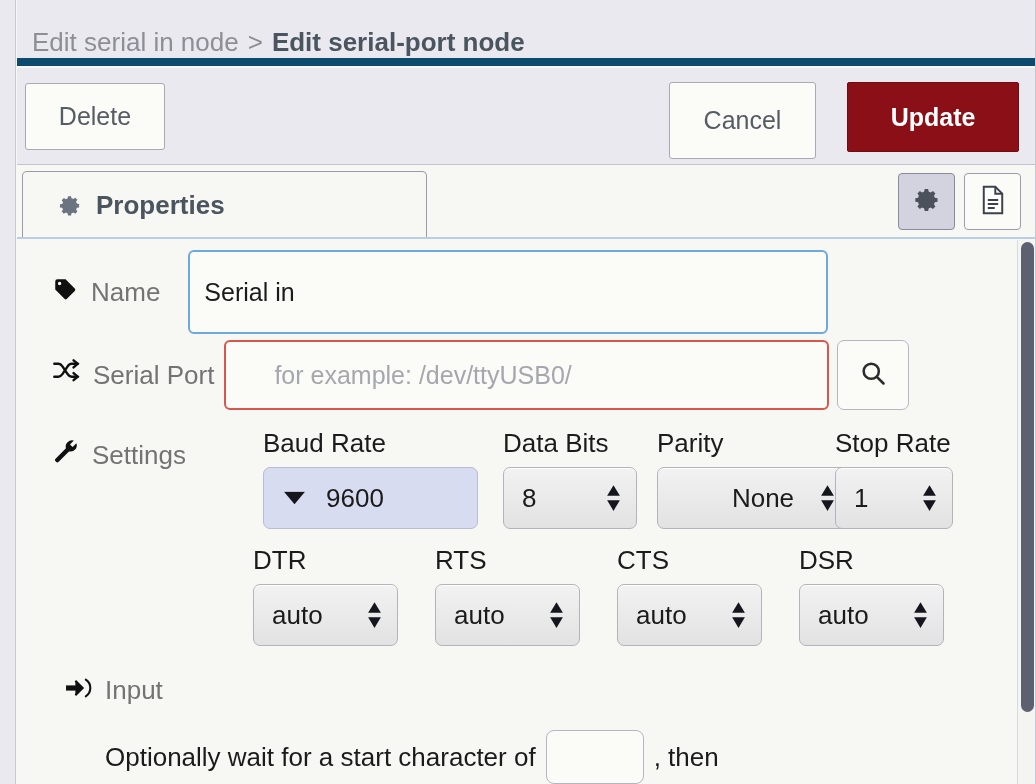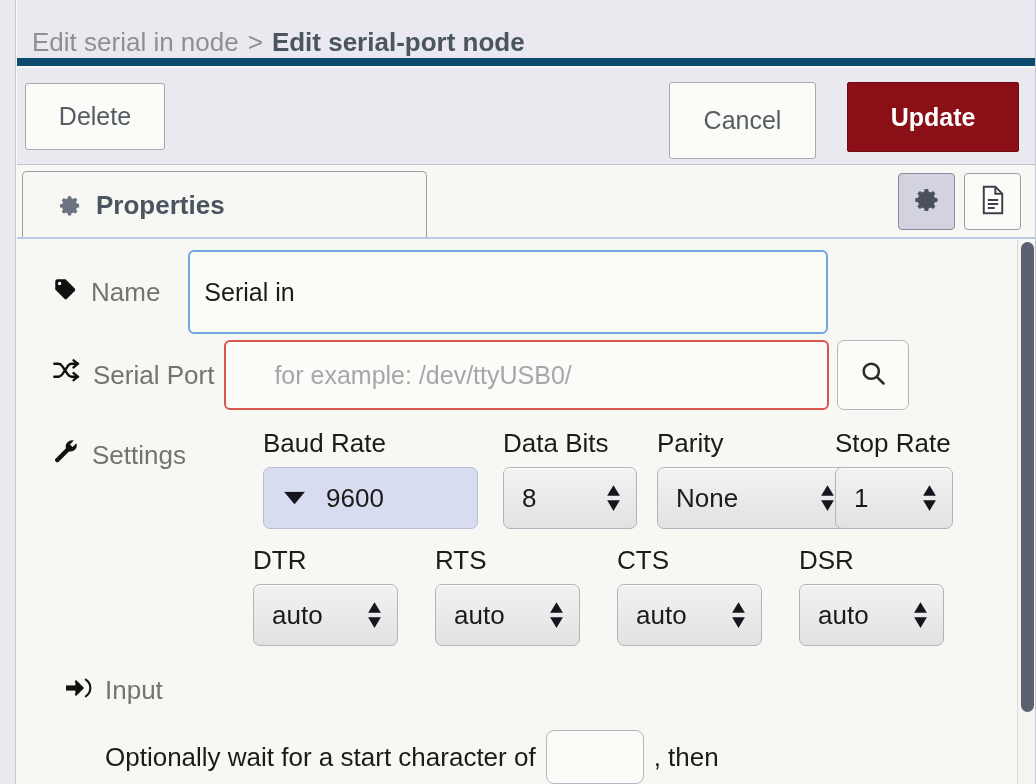--- a/index.html
+++ b/index.html
@@ -487,21 +487,21 @@
               </svg>
             <svg width="17" height="13" viewBox="0 0 16 12">
                 <path d="M8 12L2 2h12z" fill="#15151e"></path>
               </svg>
           </span>
         </div>
       </div>
 
       <div class="col" style="left:394px;top:0;">
         <div class="col-title">Parity</div>
-        <div class="sel" style="width:194px;">
+        <div class="sel" style="width:194px;justify-content:center;">
           <span>None</span>
           <span class="stepper">
             <svg width="17" height="13" viewBox="0 0 16 12">
                 <path d="M8 0l6 10H2z" fill="#15151e"></path>
               </svg>
             <svg width="17" height="13" viewBox="0 0 16 12">
                 <path d="M8 12L2 2h12z" fill="#15151e"></path>
               </svg>
           </span>
         </div>

